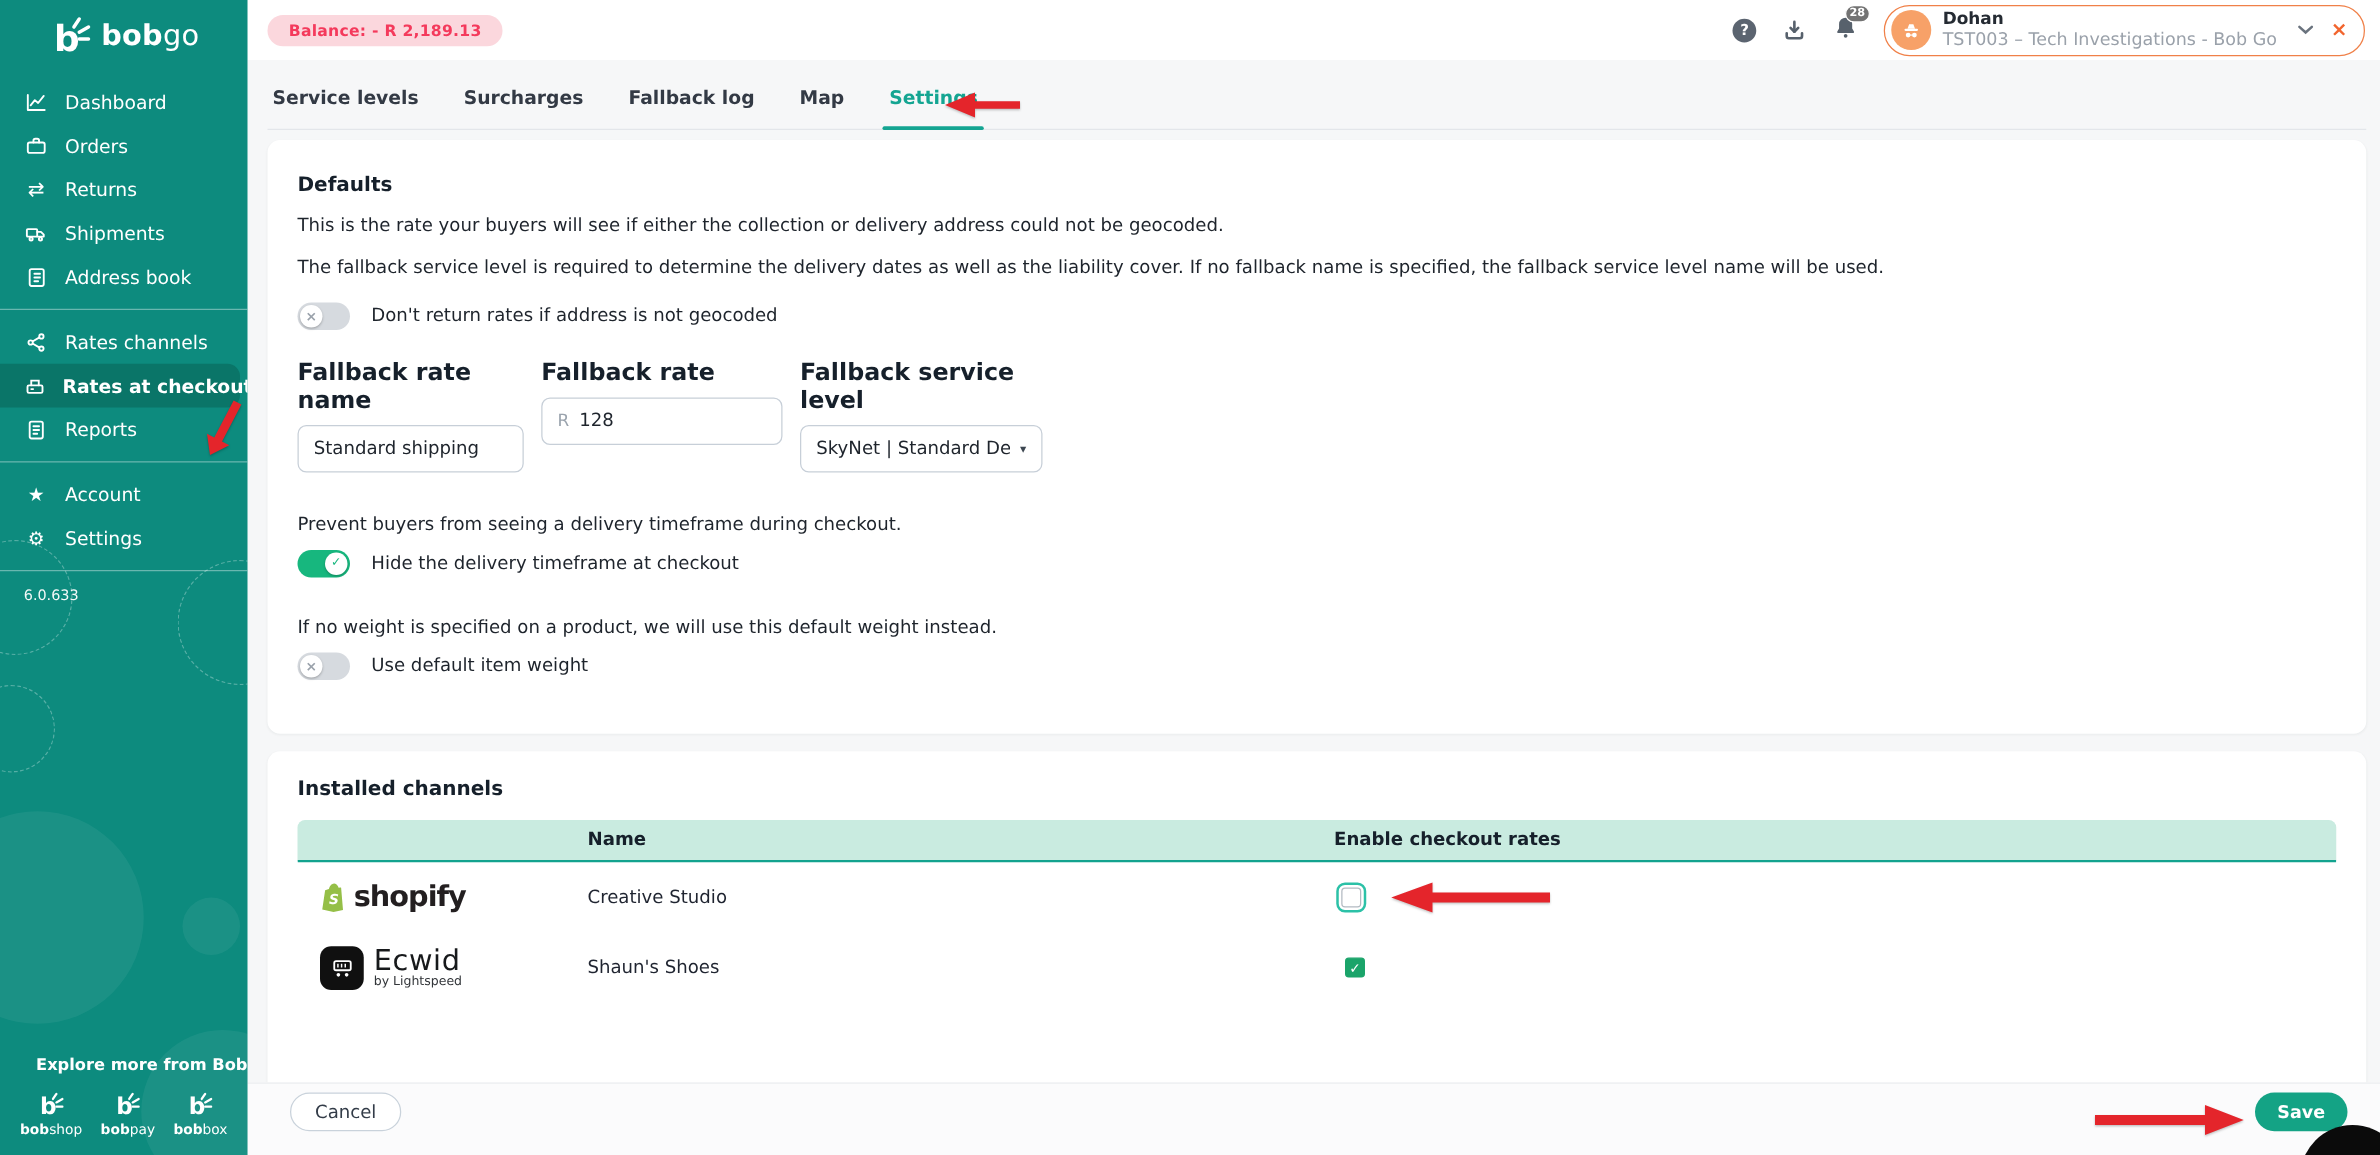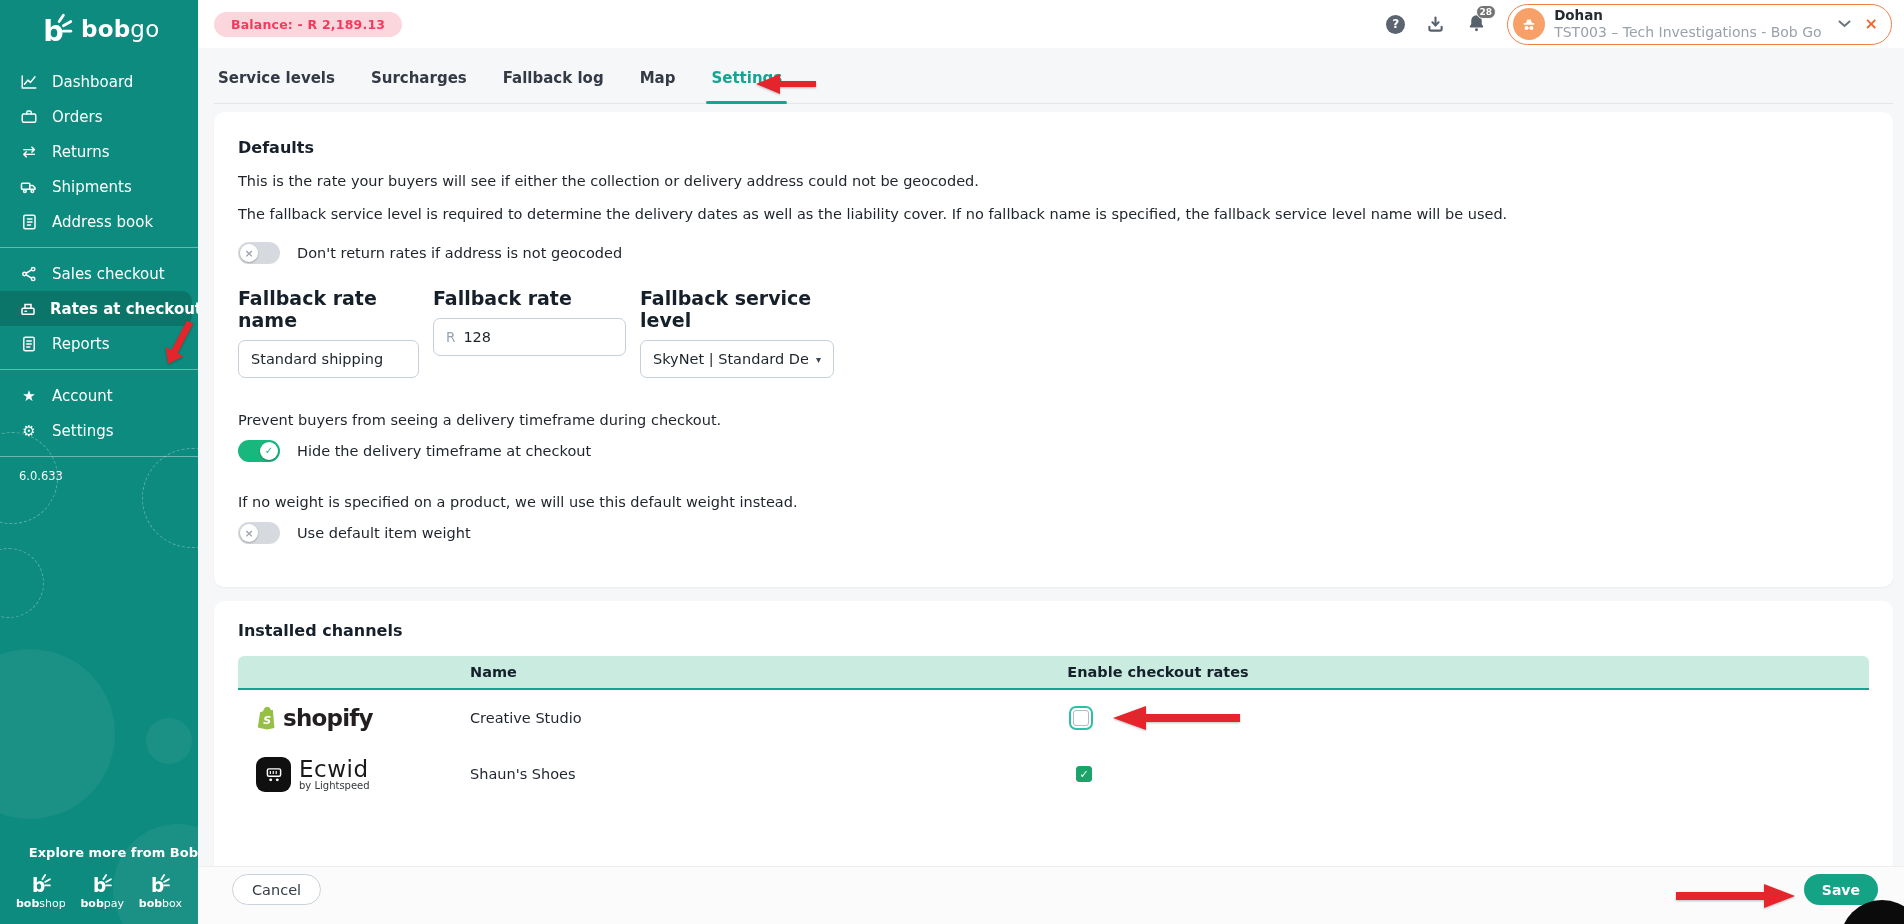--- a/index.html
+++ b/index.html
@@ -176,21 +176,21 @@
 
     <div class="nav-item">
       <span class="ic">
         <svg width="18" height="18" viewBox="0 0 24 24" fill="none" stroke="#fff" stroke-width="2">
             <circle cx="6" cy="12" r="2.3"></circle>
             <circle cx="17.5" cy="5.5" r="2.3"></circle>
             <circle cx="17.5" cy="18.5" r="2.3"></circle>
             <path d="M8 11l7.5-4.5M8 13l7.5 4.5"></path>
           </svg>
       </span>
-        <span>Sales checkout</span>
+        <span>Rates channels</span>
     </div>
     <div class="nav-item on">
       <span class="ic">
         <svg width="18" height="18" viewBox="0 0 24 24" fill="none" stroke="#fff" stroke-width="2" stroke-linecap="round">
             <rect x="4" y="11" width="16" height="8" rx="1.5"></rect>
             <path d="M8 11V6h8v5"></path>
             <path d="M8 15h2"></path>
           </svg>
       </span>
         <span>Rates at checkout</span>

